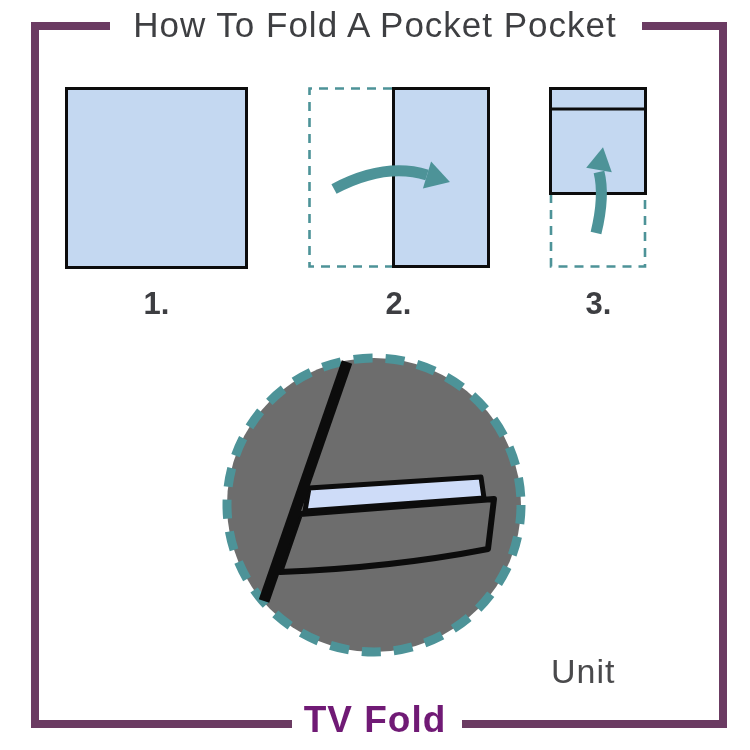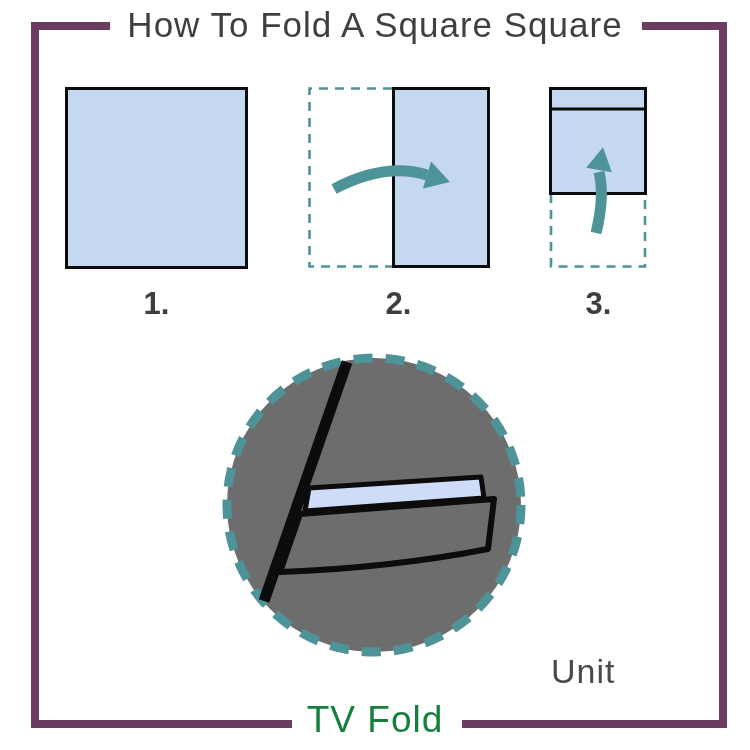--- a/index.html
+++ b/index.html
@@ -24,21 +24,21 @@
   .step-label{
     position:absolute;top:286px;text-align:center;
     font-size:31px;font-weight:700;color:#3d3e42;
   }
   .label-1{left:66px;width:181px;}
   .label-2{left:308px;width:181px;}
   .label-3{left:551px;width:95px;}
 
   .footer-label{
     position:absolute;left:0;right:0;top:699px;text-align:center;
-    font-size:37px;font-weight:400;color:#15803d;letter-spacing:1px;
+    font-size:37px;font-weight:700;color:#701a75;letter-spacing:1px;
   }
   .logo{
     position:absolute;left:544px;top:652px;display:flex;align-items:baseline;
   }
   .logo-script{
     font-family:"DejaVu Serif",serif;font-style:italic;
     font-size:37px;color:#7b4a74;
   }
   .logo-plain{
     font-family:"Liberation Sans",sans-serif;font-size:34px;
@@ -61,21 +61,21 @@
 
 <div class="canvas">
 
   <div class="frame-seg seg-top-left"></div>
   <div class="frame-seg seg-top-right"></div>
   <div class="frame-seg seg-left"></div>
   <div class="frame-seg seg-right"></div>
   <div class="frame-seg seg-bottom-left"></div>
   <div class="frame-seg seg-bottom-right"></div>
 
-  <div class="title">How To Fold A Square Square</div>
+  <div class="title">How To Fold A Pocket Pocket</div>
 
   <svg class="svg-layer" width="750" height="750" viewBox="0 0 750 750">
 
     <rect class="sq" x="66.5" y="88.5" width="180" height="179"></rect>
 
     <path class="dash" d="M 392,88.5 L 309.5,88.5 L 309.5,266.5 L 392,266.5"></path>
     <rect class="sq" x="393.5" y="88.5" width="95" height="178"></rect>
     <path class="arrowbody" d="M 334,189 Q 385,162 427,175"></path>
     <polygon class="arrowhead" points="0,-14 24,0 0,14" transform="translate(427,175) rotate(17)"></polygon>
 

